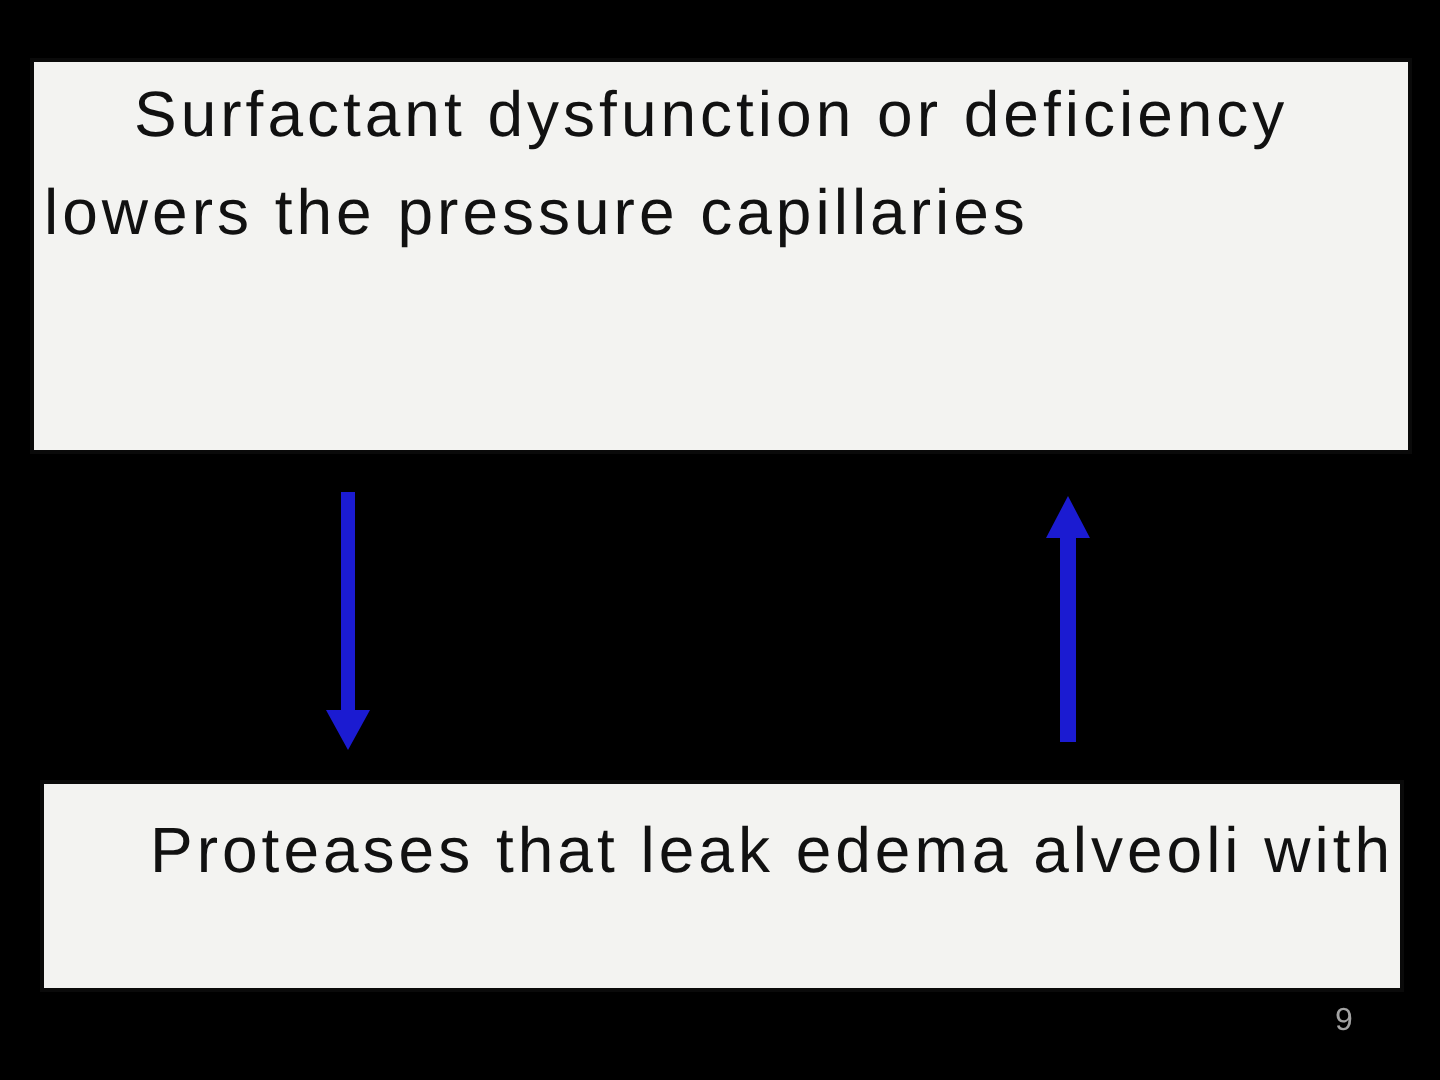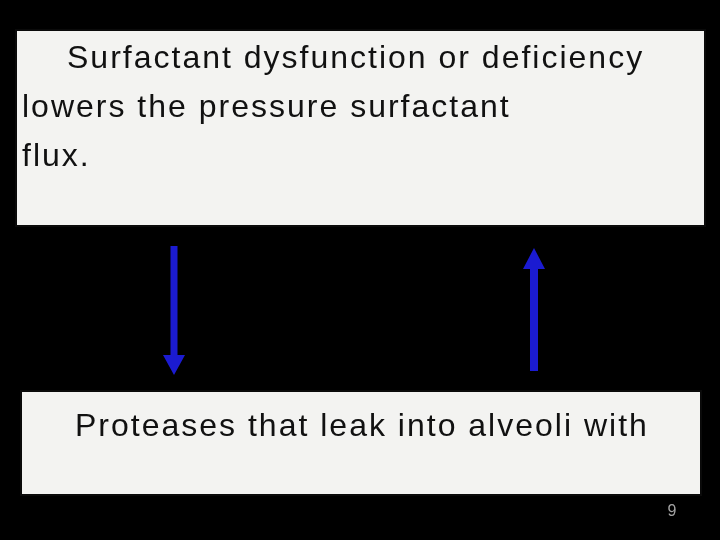--- a/index.html
+++ b/index.html
@@ -76,31 +76,30 @@
     color: #a3a3a3;
   }
 </style>
 </head>
 <body>
 
 <div class="slide">
 
   <div class="text-box top-box">
     <div class="tline indent-first">Surfactant dysfunction or deficiency</div>
-    <div class="tline">lowers the pressure surfactant</div>
-    <div class="tline">flux.</div>
+    <div class="tline">lowers the pressure capillaries</div>
   </div>
 
   <svg class="arrow arrow-down" viewBox="0 0 22 129" xmlns="http://www.w3.org/2000/svg">
     <path d="M7.5 0 L14.5 0 L14.5 109 L22 109 L11 129 L0 109 L7.5 109 Z" fill="#1b1bd1"></path>
   </svg>
 
   <svg class="arrow arrow-up" viewBox="0 0 22 123" xmlns="http://www.w3.org/2000/svg">
     <path d="M11 0 L22 21 L15 21 L15 123 L7 123 L7 21 L0 21 Z" fill="#1b1bd1"></path>
   </svg>
 
   <div class="text-box bottom-box">
-    <div class="tline indent-first">Proteases that leak into alveoli with</div>
+    <div class="tline indent-first">Proteases that leak edema alveoli with</div>
   </div>
 
   <div class="page-number">9</div>
 
 </div>
 
 </body></html>

